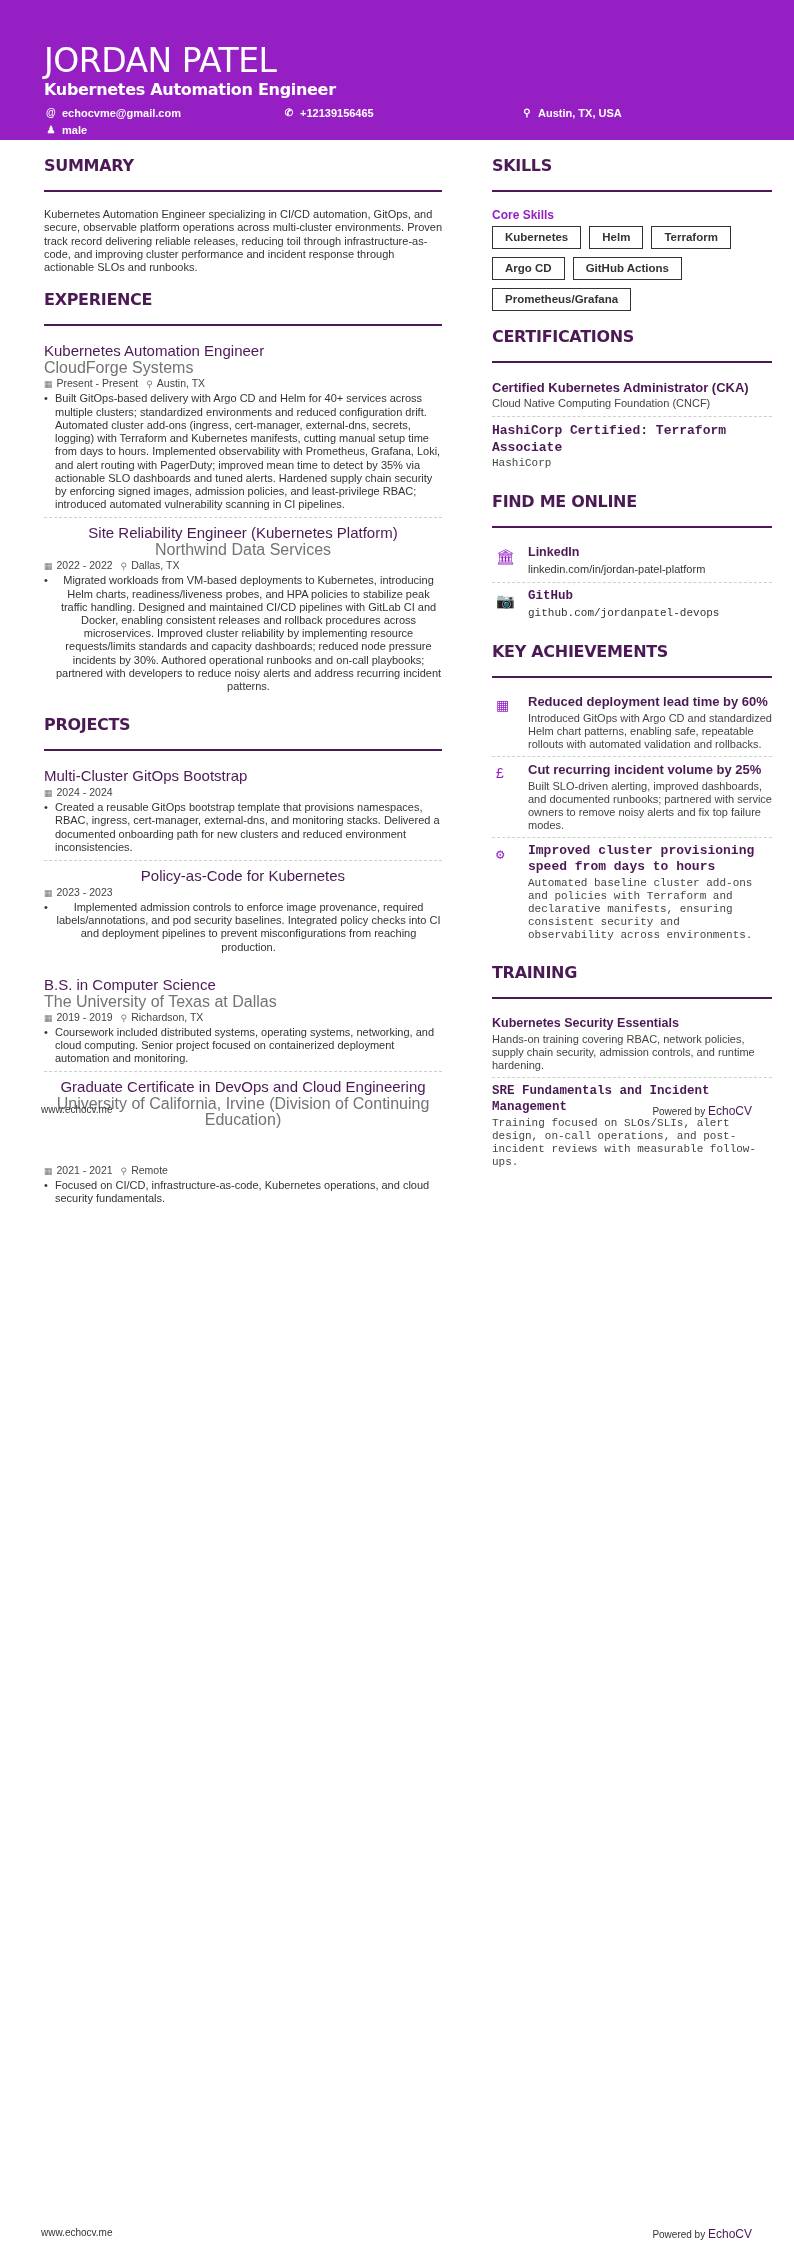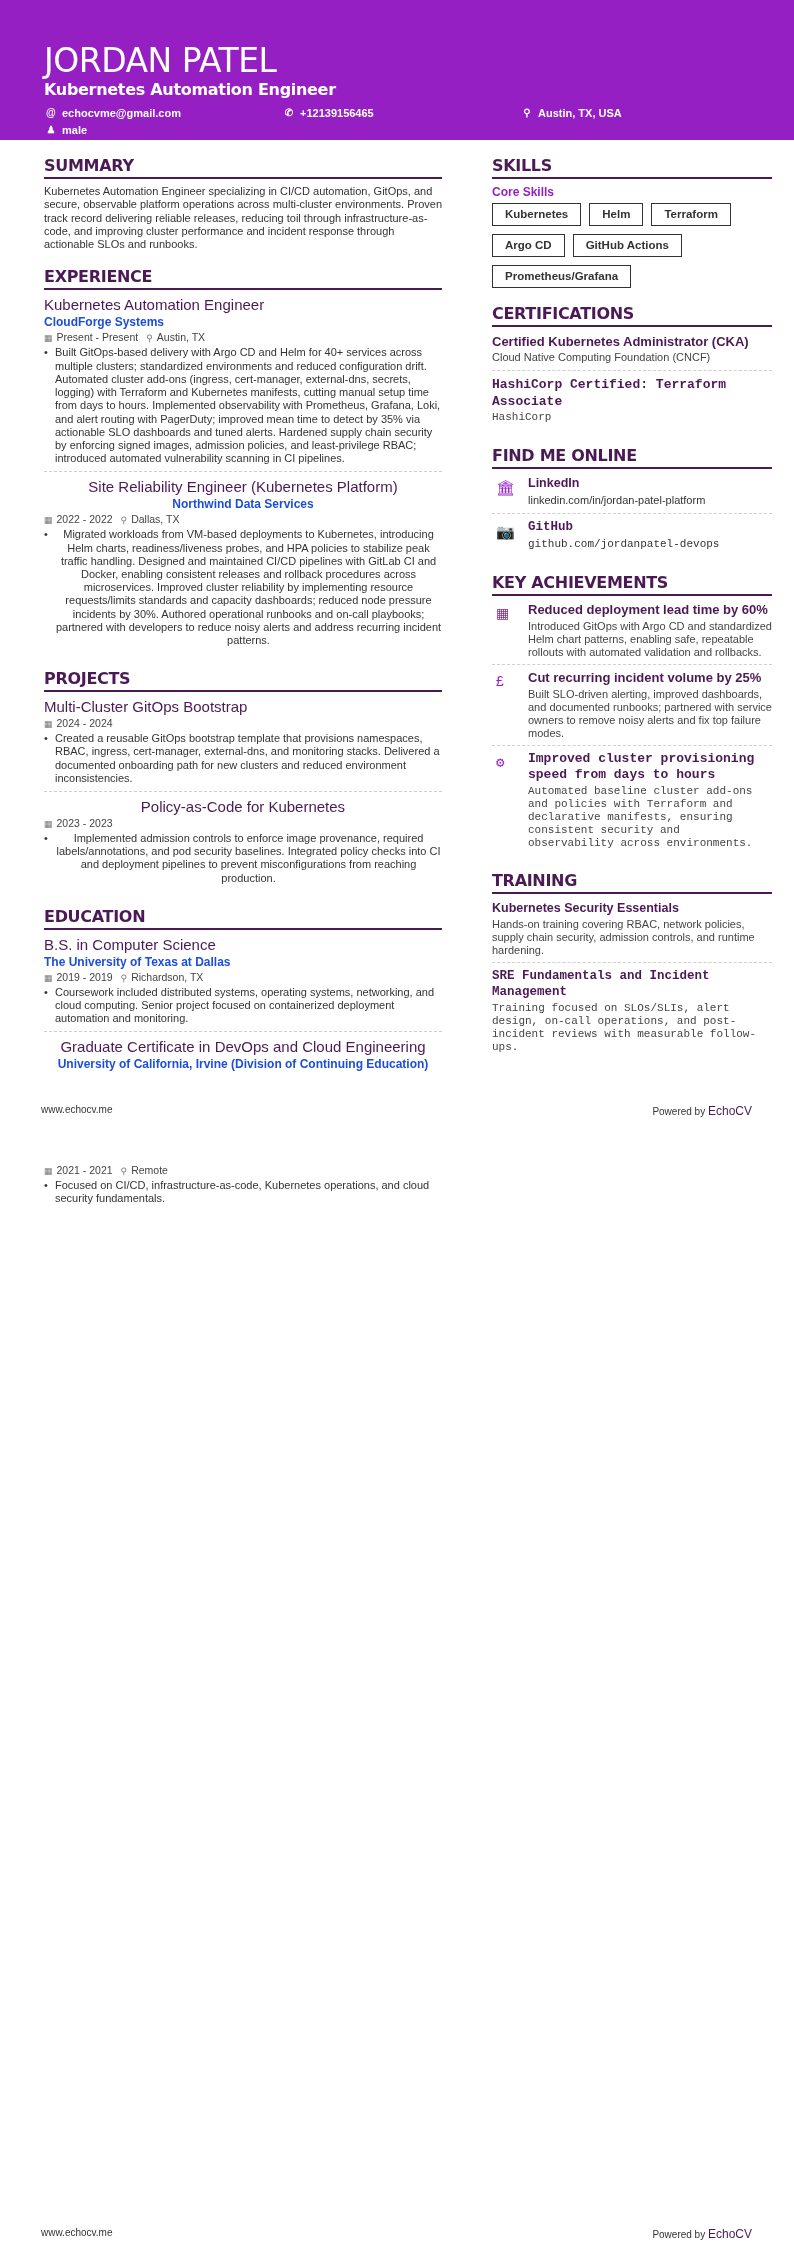--- a/index.html
+++ b/index.html
@@ -10,28 +10,28 @@
   .header .name { font-family: "DejaVu Sans", sans-serif; font-weight: normal; font-size: 33px; letter-spacing: -0.5px; line-height: 38px; }
   .header .title { font-family: "DejaVu Sans", sans-serif; font-weight: bold; font-size: 16px; line-height: 20px; margin-top: 0; letter-spacing: -0.3px; }
   .contacts { display: grid; grid-template-columns: 238px 238px 238px; margin-top: 4px; font-size: 11px; font-weight: bold; }
   .contact { display: flex; align-items: center; height: 17px; }
   .contact .ic { width: 14px; display: inline-flex; justify-content: center; margin-right: 4px; font-size: 10px; }
 
   .page { position: absolute; top: 140px; left: 0; width: 794px; }
   .col-left { position: absolute; left: 44px; top: 16px; width: 398px; }
   .col-right { position: absolute; left: 492px; top: 16px; width: 280px; }
 
-  .sec-title { font-family: "DejaVu Sans", sans-serif; font-weight: bold; font-size: 16px; color: #4b1a55; letter-spacing: -0.3px; border-bottom: 2.5px solid #4b1a55; padding-bottom: 1px; margin-bottom: 6px; line-height: 20px; }
+  .sec-title { font-family: "DejaVu Sans", sans-serif; font-weight: bold; font-size: 16px; color: #4b1a55; letter-spacing: -0.3px; border-bottom: 2.5px solid #4b1a55; padding-bottom: 14px; margin-bottom: 16px; line-height: 20px; }
   .section { margin-bottom: 16px; }
   .para { font-size: 11px; line-height: 13.3px; color: #333; }
 
   .entry { padding-bottom: 6px; margin-bottom: 6px; border-bottom: 1px dashed #cfcfcf; }
   .entry.last { border-bottom: none; text-align: center; }
   .entry-title { font-size: 15px; color: #4b1a55; line-height: 18px; }
-  .entry-org { font-size: 12px; font-weight: bold; color: #1d4ed8; line-height: 16px; }
+  .entry-org { font-size: 16px; font-weight: normal; color: #737373; line-height: 16px; }
   .meta { font-size: 10.5px; color: #444; display: flex; gap: 8px; line-height: 13px; margin-top: 1px; }
   .meta .ic { color: #777; font-size: 9px; margin-right: 4px; }
   ul.bullets { list-style: none; margin-top: 1px; }
   ul.bullets li { position: relative; padding-left: 11px; font-size: 11px; line-height: 13.2px; color: #333; }
   ul.bullets li::before { content: "•"; position: absolute; left: 0; top: 0; }
 
   .sub-title { font-size: 12px; font-weight: bold; color: #951fc3; margin-bottom: 4px; }
   .skills { display: flex; flex-wrap: wrap; gap: 8px 8px; }
   .chip { border: 1.5px solid #333; padding: 3px 12px; font-size: 11.5px; font-weight: bold; color: #333; line-height: 15px; }
 
@@ -134,21 +134,20 @@
         <div class="meta">
           <span><span class="ic">▦</span><span>2023 - 2023</span></span>
         </div>
         <ul class="bullets">
             <li>Implemented admission controls to enforce image provenance, required labels/annotations, and pod security baselines. Integrated policy checks into CI and deployment pipelines to prevent misconfigurations from reaching production.</li>
           </ul>
       </div>
     </div>
 
     <div class="section">
-      <div class="sec-title">EDUCATION</div>
       <div class="entry">
         <div class="entry-title">B.S. in Computer Science</div>
         <div class="entry-org">The University of Texas at Dallas</div>
         <div class="meta">
           <span><span class="ic">▦</span><span>2019 - 2019</span></span>
           <span><span class="ic">⚲</span><span>Richardson, TX</span></span>
         </div>
         <ul class="bullets">
             <li>Coursework included distributed systems, operating systems, networking, and cloud computing. Senior project focused on containerized deployment automation and monitoring.</li>
           </ul>

